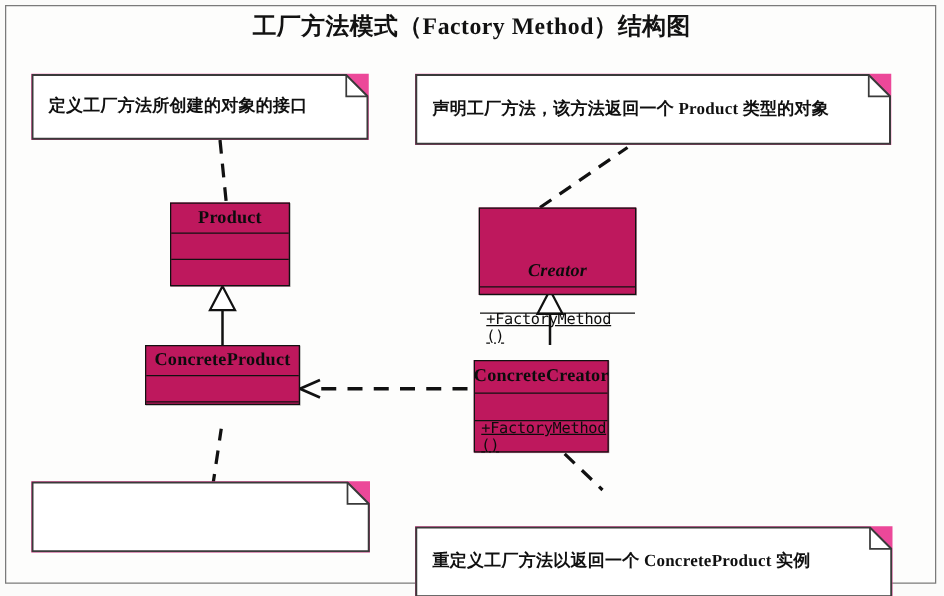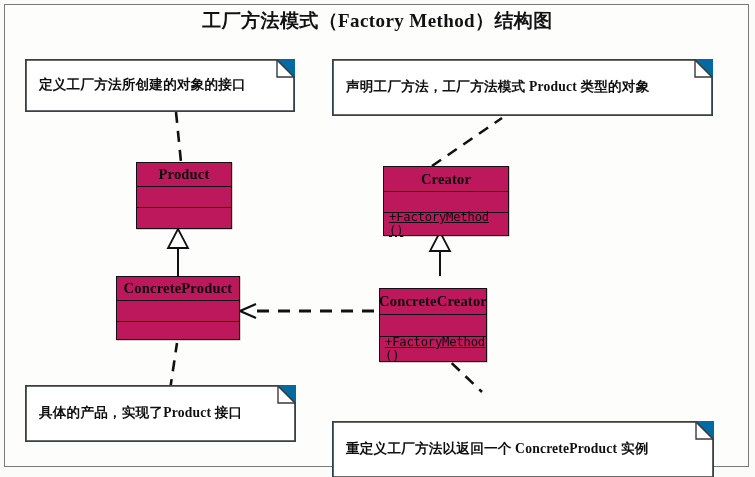--- a/index.html
+++ b/index.html
@@ -47,34 +47,34 @@
   }
   .uml-row:last-child{border-bottom:none;text-decoration:underline;}
   .uml-name{
     justify-content:center;
     font-family:"Liberation Serif", serif;
     font-weight:bold;
     font-size:14.5px;
     color:#0c0c0c;
     letter-spacing:0.2px;
   }
-  .uml-name.abstract{}
+  .uml-name.abstract{font-style:italic;margin-top:38px;}
   .uml-attrs{}
   .uml-ops{
     padding-left:5px;
     font-family:"DejaVu Sans Mono", monospace;
     font-size:12.2px;
     color:#0c0c0c;
     letter-spacing:-0.2px;
   }
   
   .note{
     position:absolute;
     box-sizing:border-box;
-    background:#0369a1;
+    background:#ec4899;
   }
   .note-shape{
     position:absolute;left:0;top:0;width:100%;height:100%;
   }
   .note-text{
     position:absolute;
     left:14px;right:24px;top:0;bottom:0;
     display:flex;align-items:center;
     font-family:"Liberation Serif", serif;
     font-weight:bold;
@@ -129,29 +129,28 @@
       <path d="M252,1 L252,18 L269,18" fill="none" stroke="#3a3a3a" stroke-width="1.4"></path>
     </svg>
     <div class="note-text">定义工厂方法所创建的对象的接口</div>
   </div>
 
   <div class="note" style="left:332px;top:59px;width:381px;height:57px;">
     <svg class="note-shape" viewBox="0 0 381 57" preserveAspectRatio="none">
       <path d="M1,1 L363,1 L380,18 L380,56 L1,56 Z" fill="#ffffff" stroke="#3a3a3a" stroke-width="1.6"></path>
       <path d="M363,1 L363,18 L380,18" fill="none" stroke="#3a3a3a" stroke-width="1.4"></path>
     </svg>
-    <div class="note-text">声明工厂方法，工厂方法模式 Product 类型的对象</div>
+    <div class="note-text">声明工厂方法，该方法返回一个 Product 类型的对象</div>
   </div>
 
   <div class="note" style="left:25px;top:385px;width:271px;height:57px;">
     <svg class="note-shape" viewBox="0 0 271 57" preserveAspectRatio="none">
       <path d="M1,1 L253,1 L270,18 L270,56 L1,56 Z" fill="#ffffff" stroke="#3a3a3a" stroke-width="1.6"></path>
       <path d="M253,1 L253,18 L270,18" fill="none" stroke="#3a3a3a" stroke-width="1.4"></path>
     </svg>
-    <div class="note-text">具体的产品，实现了Product 接口</div>
   </div>
 
   <div class="note" style="left:332px;top:385px;width:382px;height:57px;margin-top:36px;">
     <svg class="note-shape" viewBox="0 0 382 57" preserveAspectRatio="none">
       <path d="M1,1 L364,1 L381,18 L381,56 L1,56 Z" fill="#ffffff" stroke="#3a3a3a" stroke-width="1.6"></path>
       <path d="M364,1 L364,18 L381,18" fill="none" stroke="#3a3a3a" stroke-width="1.4"></path>
     </svg>
     <div class="note-text">重定义工厂方法以返回一个 ConcreteProduct 实例</div>
   </div>
 
@@ -160,21 +159,21 @@
     <div class="uml-row uml-attrs" style="height:21px;"></div>
     <div class="uml-row uml-ops" style="height:20px;"></div>
   </div>
 
   <div class="uml-class" style="left:383px;top:166px;width:126px;height:70px;">
     <div class="uml-row uml-name abstract" style="height:25px;">Creator</div>
     <div class="uml-row uml-attrs" style="height:21px;"></div>
     <div class="uml-row uml-ops" style="height:22px;">+FactoryMethod ()</div>
   </div>
 
-  <div class="uml-class" style="left:116px;top:276px;width:124px;height:64px;">
+  <div class="uml-class" style="left:116px;top:276px;width:124px;height:48px;">
     <div class="uml-row uml-name" style="height:24px;">ConcreteProduct</div>
     <div class="uml-row uml-attrs" style="height:21px;"></div>
     <div class="uml-row uml-ops" style="height:20px;"></div>
   </div>
 
   <div class="uml-class" style="left:379px;top:288px;width:108px;height:74px;">
     <div class="uml-row uml-name" style="height:26px;">ConcreteCreator</div>
     <div class="uml-row uml-attrs" style="height:22px;"></div>
     <div class="uml-row uml-ops" style="height:24px;">+FactoryMethod ()</div>
   </div>

